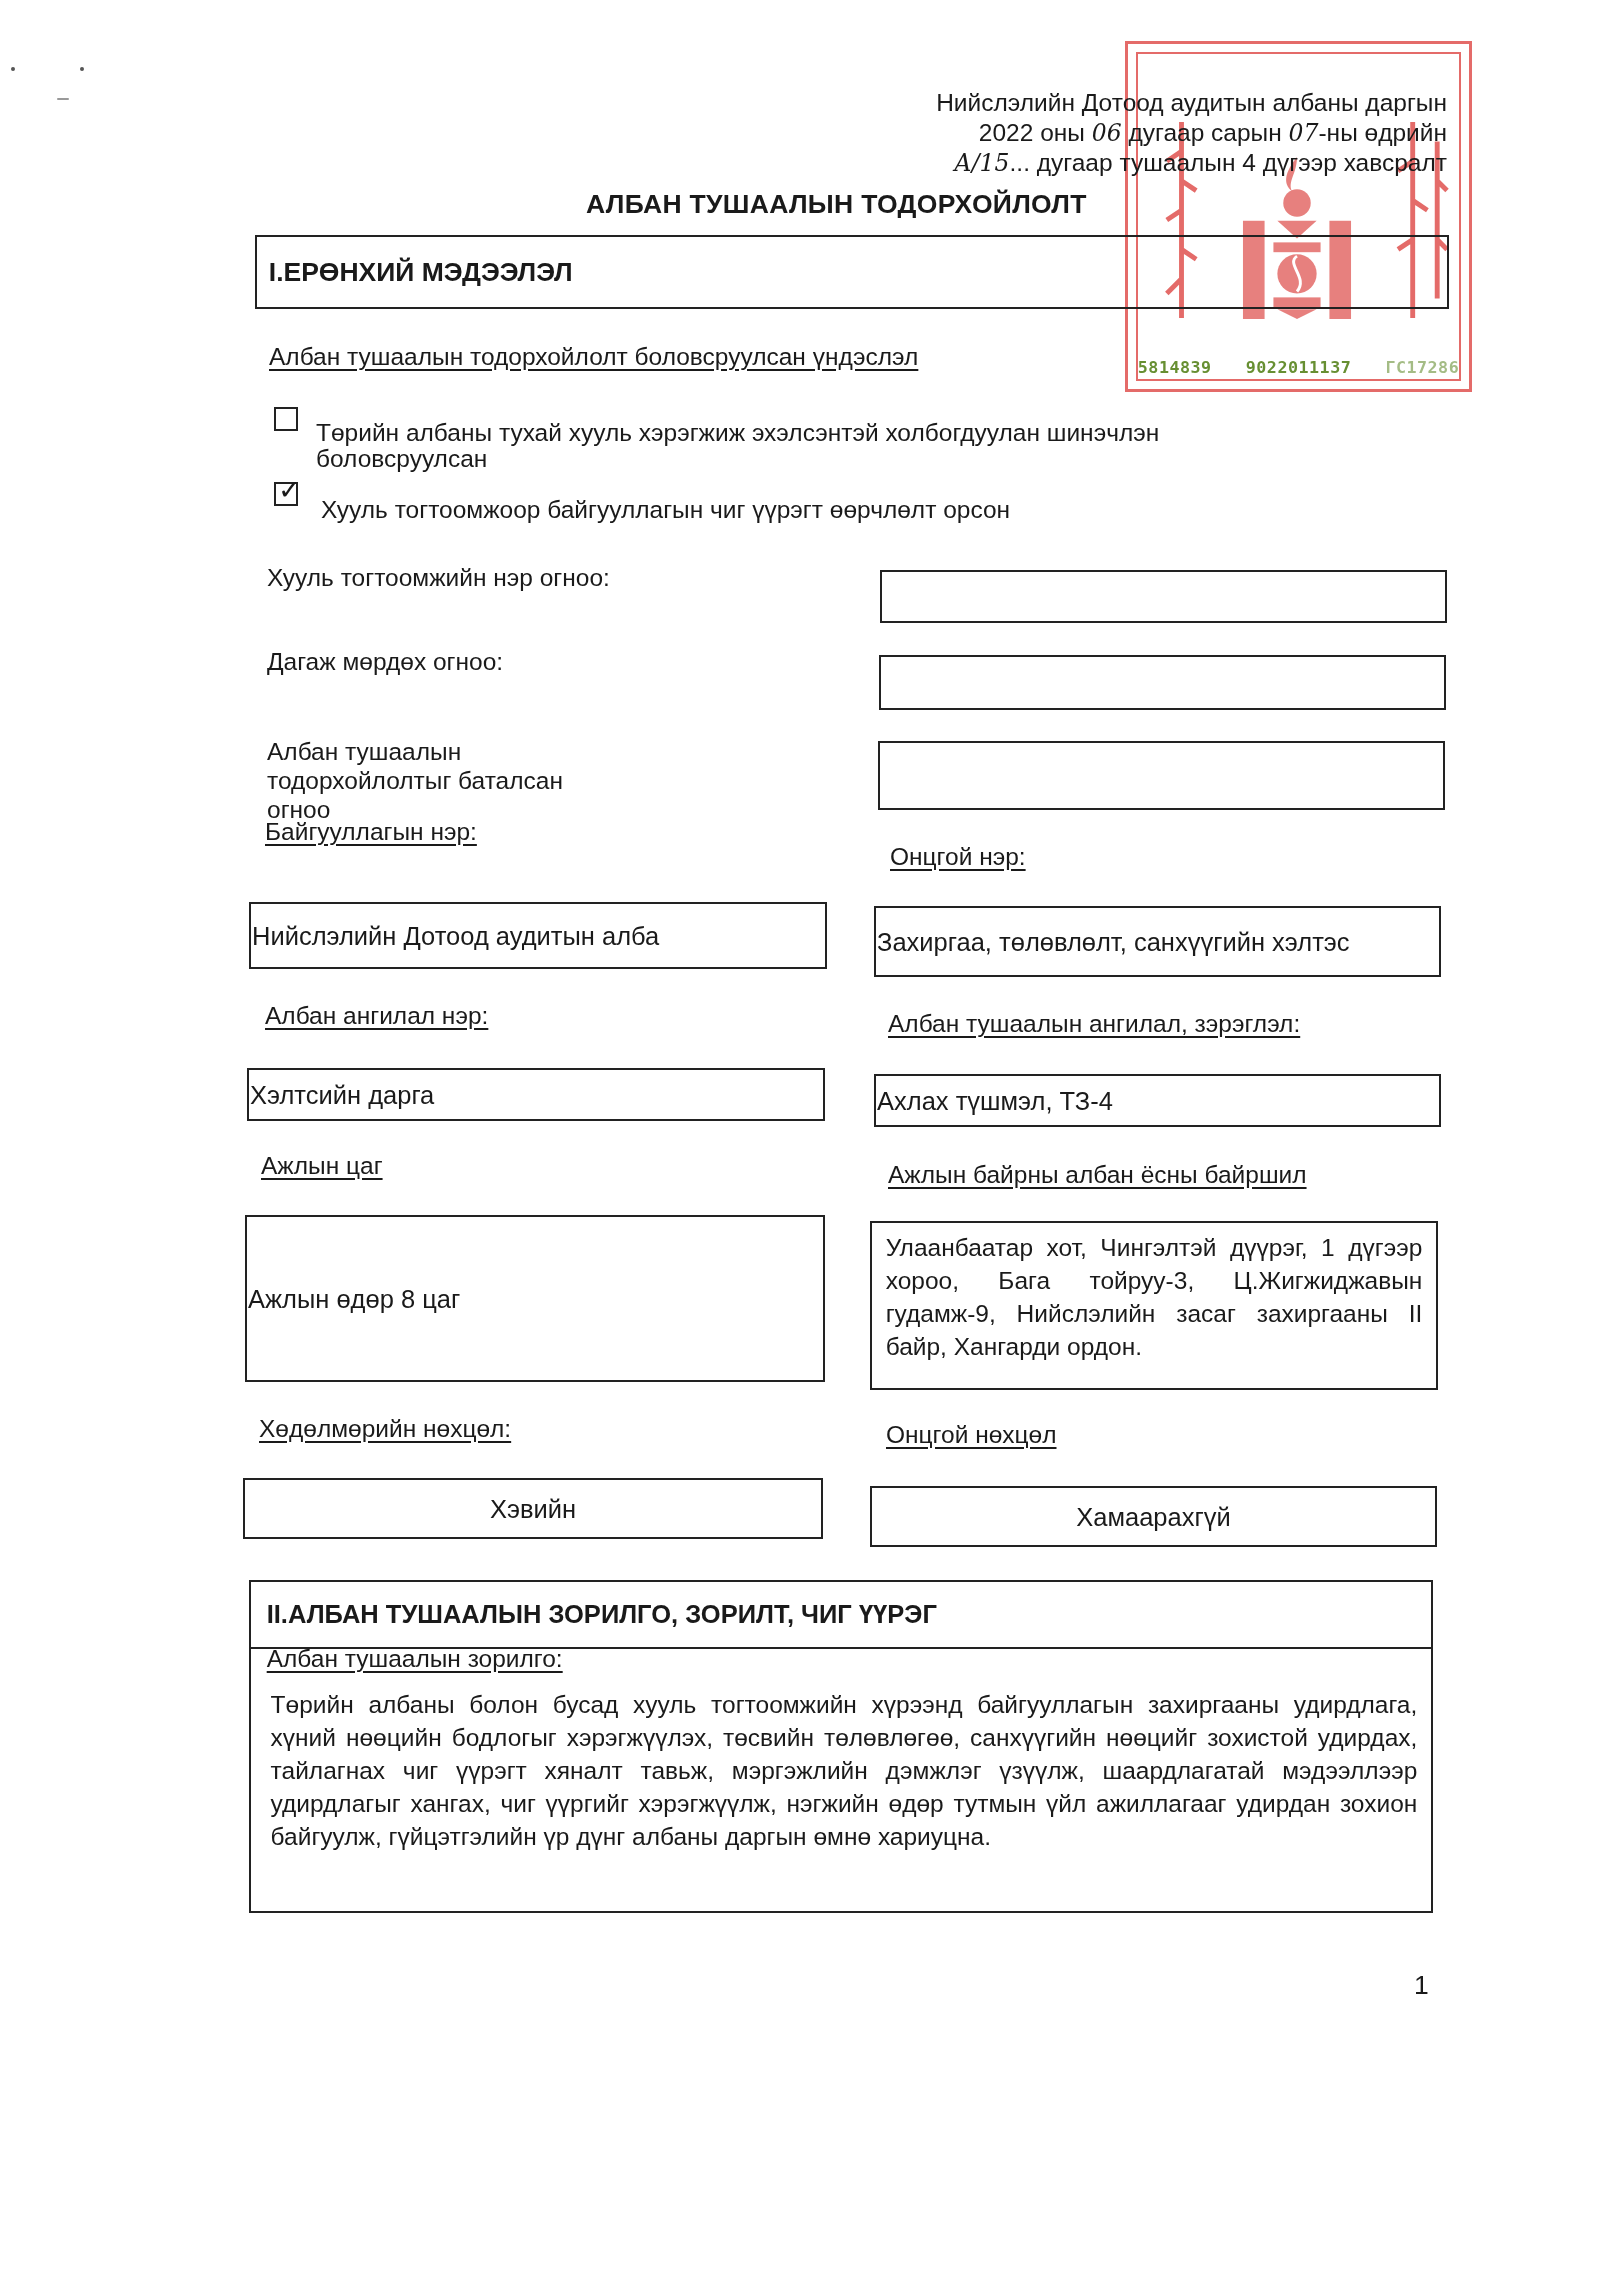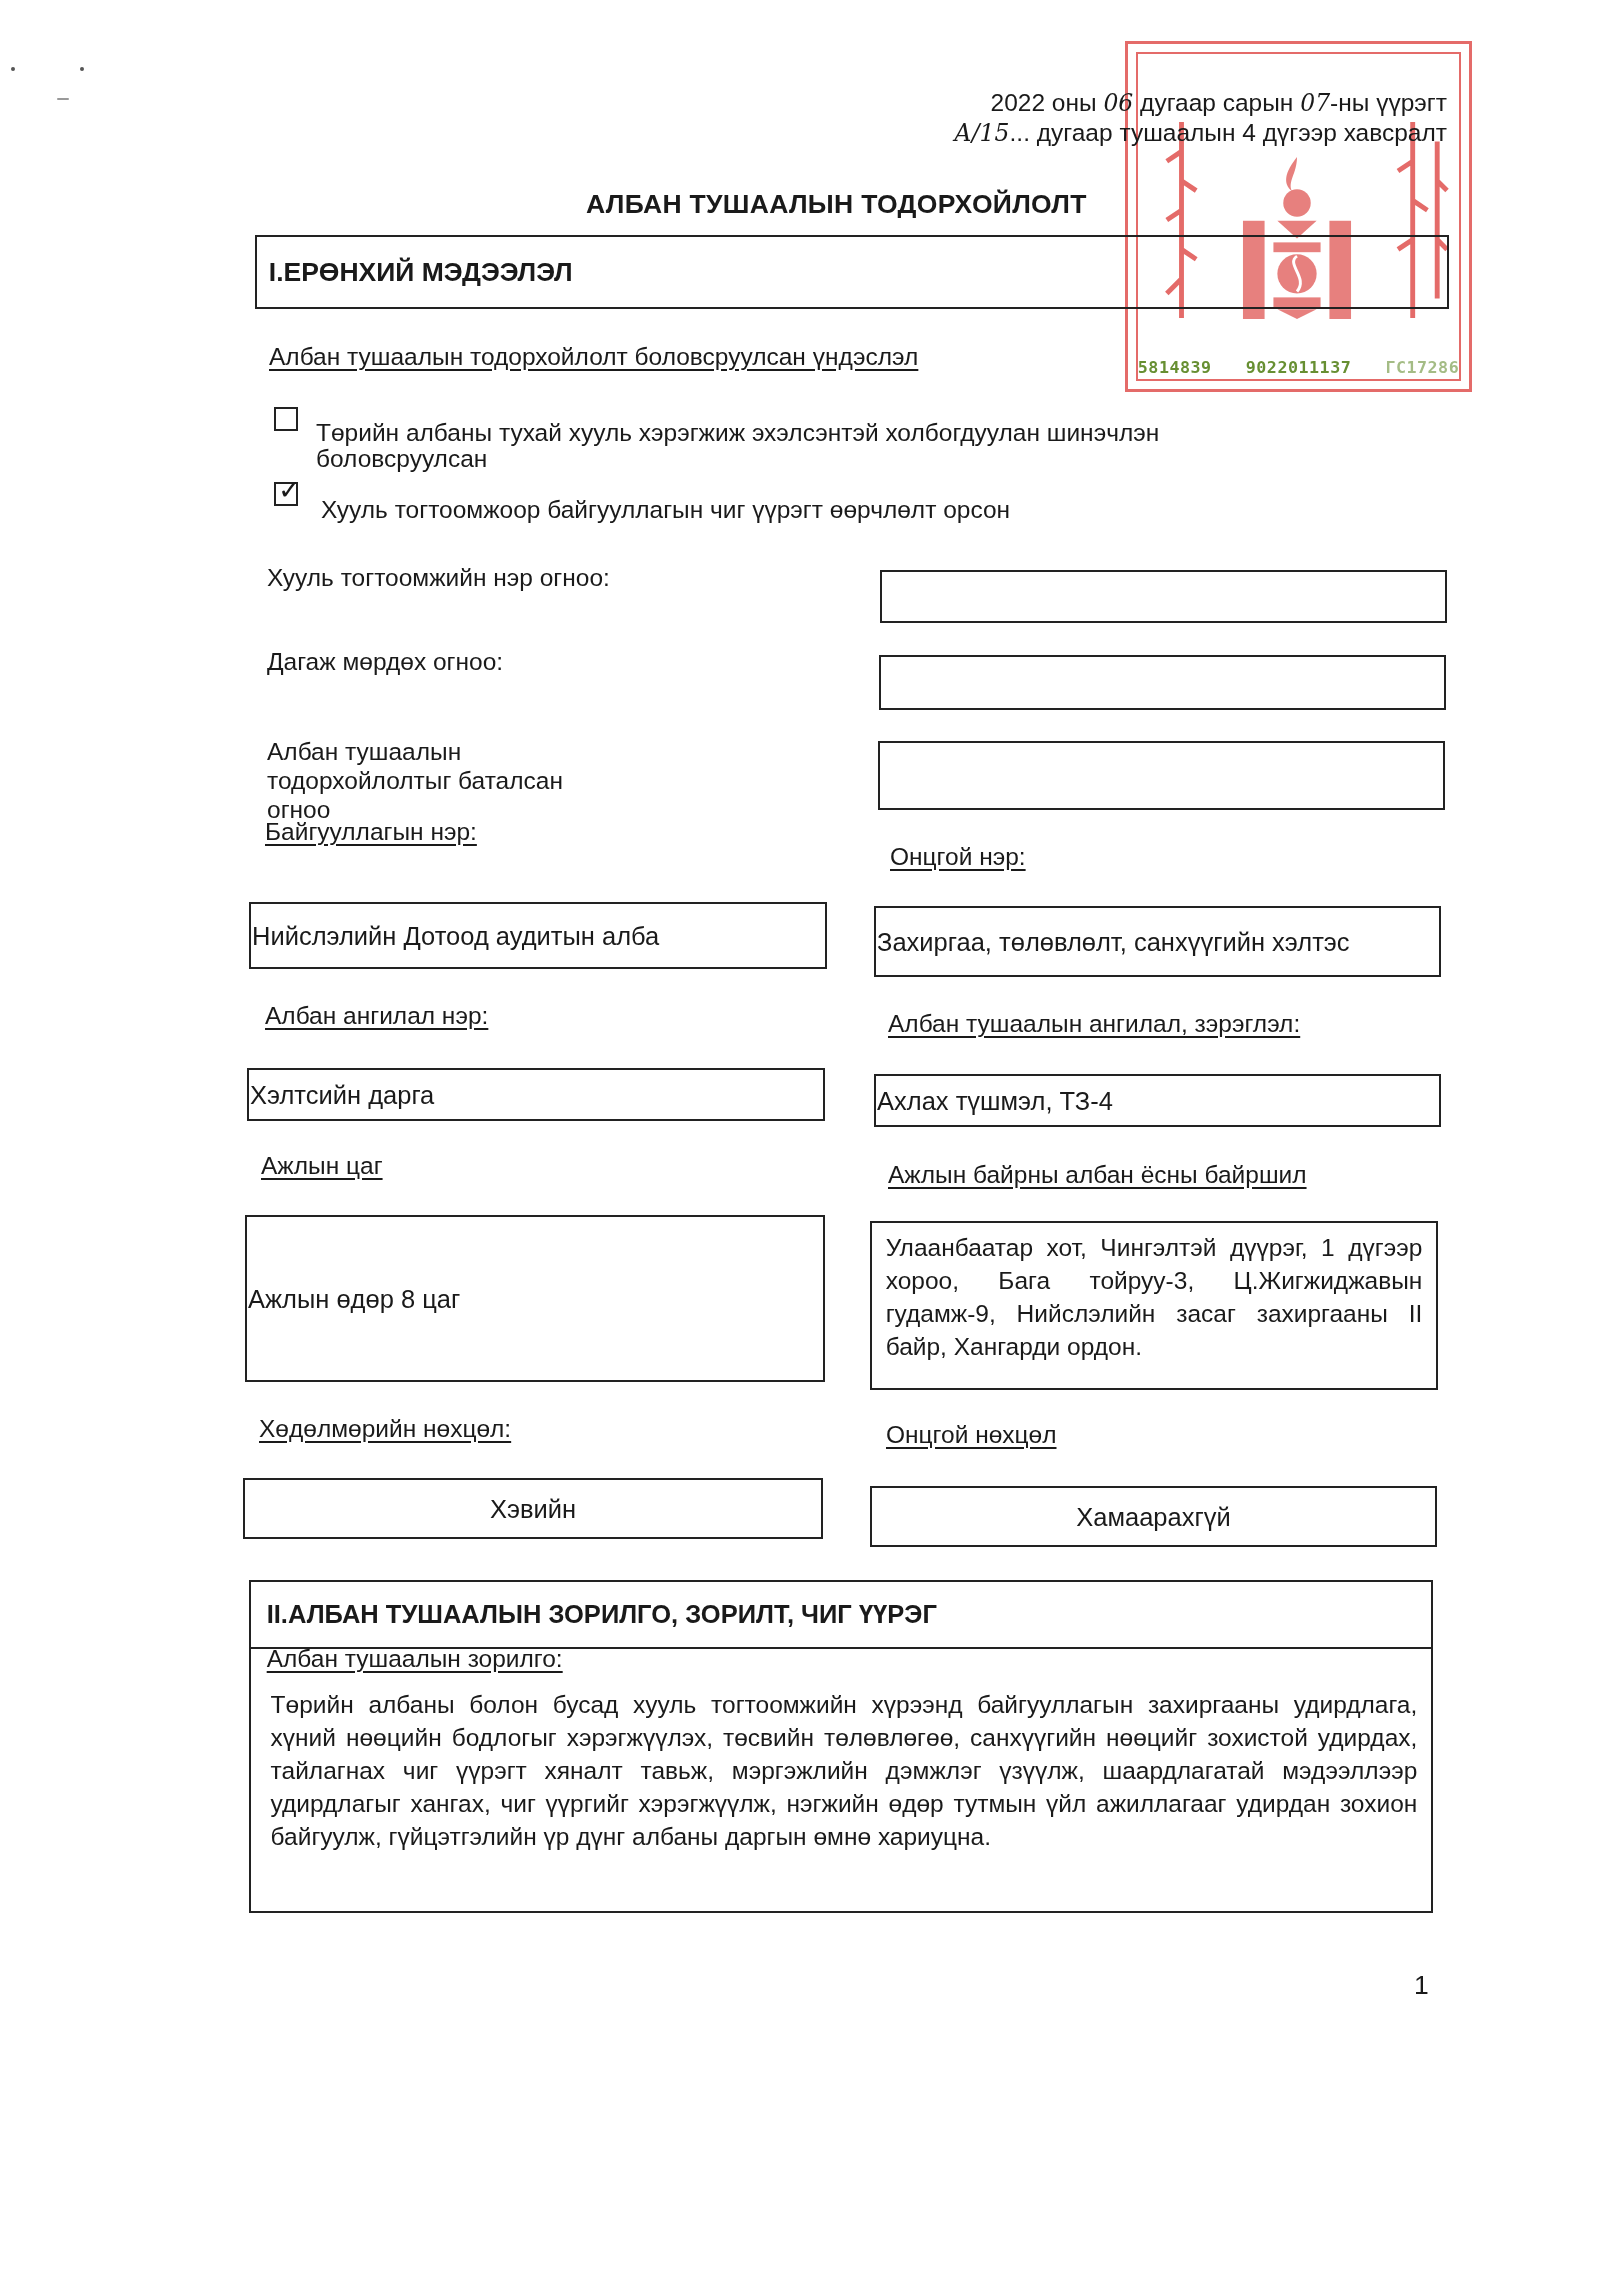--- a/index.html
+++ b/index.html
@@ -62,22 +62,23 @@
     <path d="M20 0 L20 200 M20 40 L5 50 M20 80 L35 90 M20 120 L5 130 M45 20 L45 180 M45 60 L55 70 M45 120 L55 130" stroke="#e0524f" stroke-width="5" fill="none"></path>
   </svg>
   <div class="stamp-nums">
     <span>5814839</span>
     <span>9022011137</span>
     <span style="opacity:0.6">ГС17286</span>
   </div>
 </div>
 
 <div class="hdr-note">
+  <div>Нийслэлийн Дотоод аудитын албаны даргын</div>
   <div>
-    <span>2022 оны </span><span class="hw">06</span><span> дугаар сарын </span><span class="hw">07</span><span>-ны үүрэгт</span>
+    <span>2022 оны </span><span class="hw">06</span><span> дугаар сарын </span><span class="hw">07</span><span>-ны өдрийн</span>
   </div>
   <div>
     <span class="hw">А/15</span><span>... дугаар тушаалын 4 дүгээр хавсралт</span>
   </div>
 </div>
 
 <div class="doc-title">АЛБАН ТУШААЛЫН ТОДОРХОЙЛОЛТ</div>
 
 <div class="sec-box" style="left:255px;top:235px;width:1194px;height:74px;">
   <div class="sec-title abs" style="left:11.8px;top:19.6px;">I.ЕРӨНХИЙ МЭДЭЭЛЭЛ</div>

